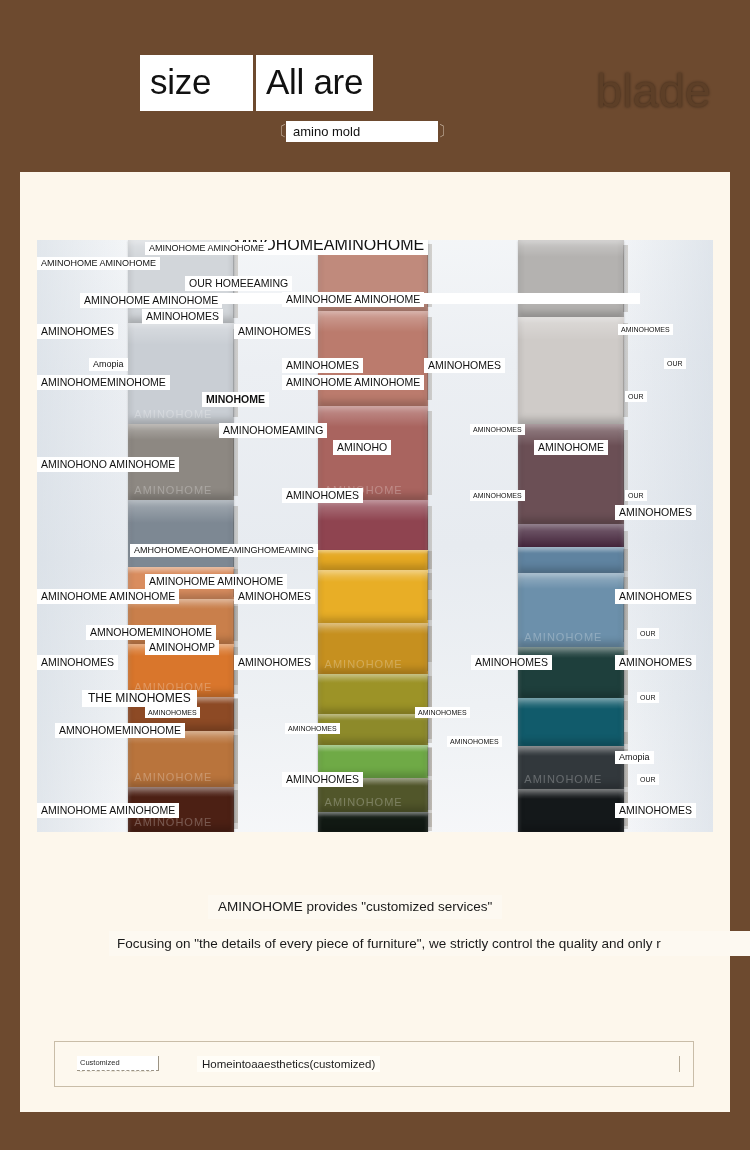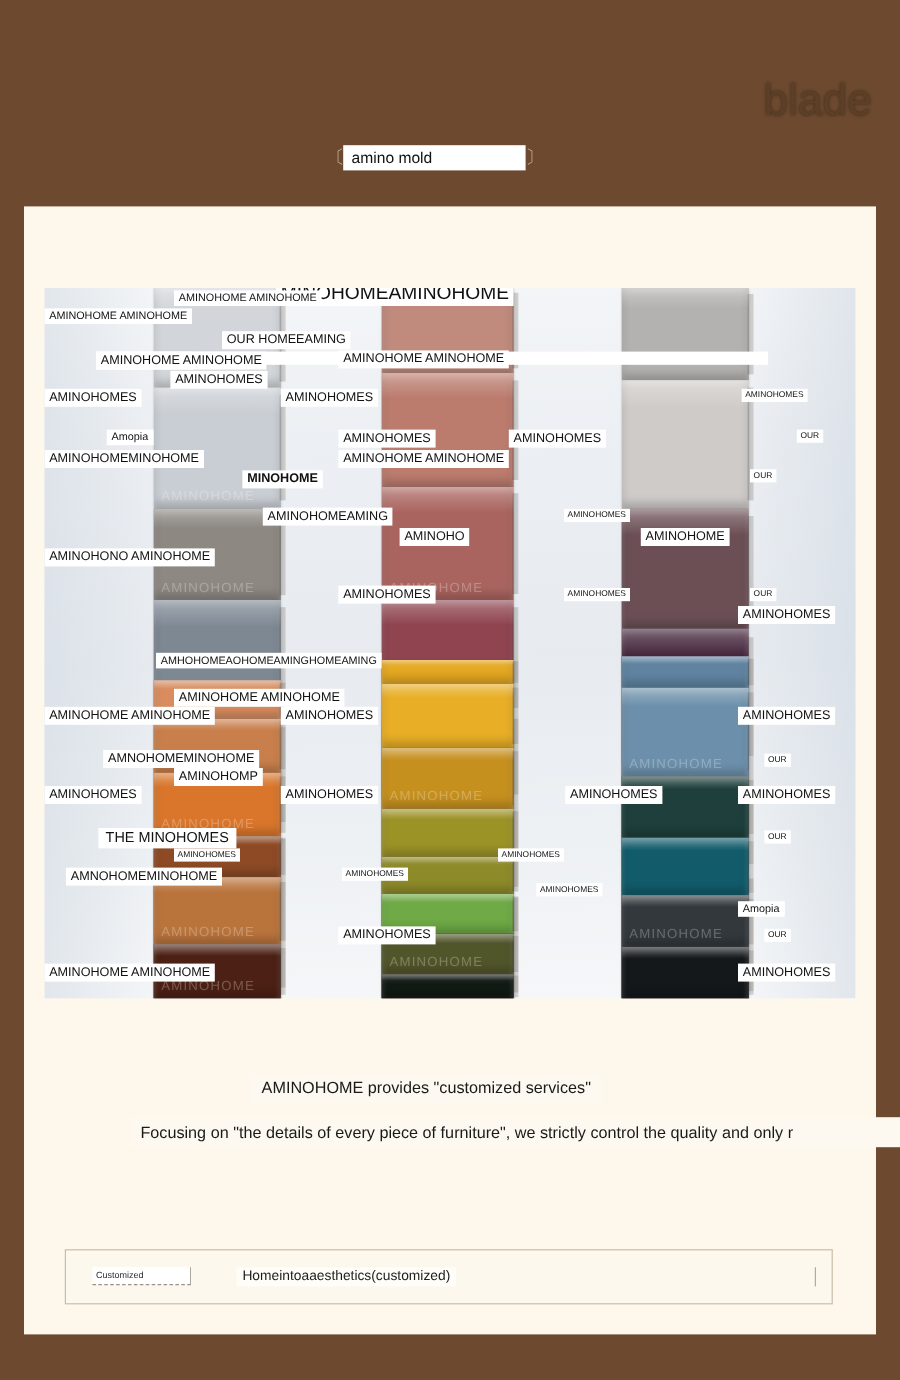--- a/index.html
+++ b/index.html
@@ -27,22 +27,22 @@
     padding:9px 10px 12px 10px;
     margin-right:3px;
     white-space:nowrap;
     letter-spacing:-0.3px;
   }
   .hl-chip.w-a { min-width:118px; }
   .hl-chip.w-b { min-width:113px; }
   .hl-chip.w-c { min-width:107px; }
   .hl-chip.w-d { min-width:122px; }
   .hl-ghost {
-    position:absolute; left:636px; top:63px;
-    font-size:37px; color:#5d3f27;
+    position:absolute; left:596px; top:63px;
+    font-size:47px; color:#5d3f27;
     text-shadow:0 0 3px rgba(0,0,0,.45);
     white-space:nowrap;
   }
   .sub {
     position:absolute; left:272px; top:121px;
     display:flex; align-items:center;
   }
   .brk { color:#cdbba9; font-size:15px; width:14px; text-align:center; }
   .sub-chip {
     background:#fff; color:#111; font-size:13px;
@@ -158,20 +158,22 @@
     position:absolute; right:13px; top:14px;
     width:1px; height:16px; background:#b6ab97;
   }
 </style>
 </head>
 <body>
 
 <div class="header">
 
   <div class="headline">
+    <span class="hl-chip w-b">size</span>
+    <span class="hl-chip w-c">All are</span>
   </div>
 
   <div class="hl-ghost">blade</div>
 
   <div class="sub">
     <span class="brk">〔</span>
     <span class="sub-chip">amino mold</span>
     <span class="brk">〕</span>
   </div>
 

